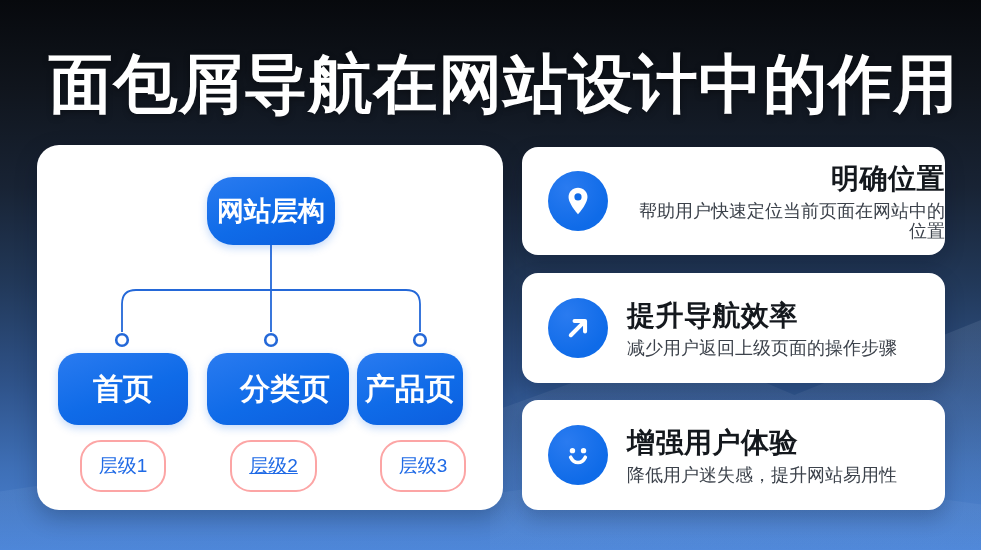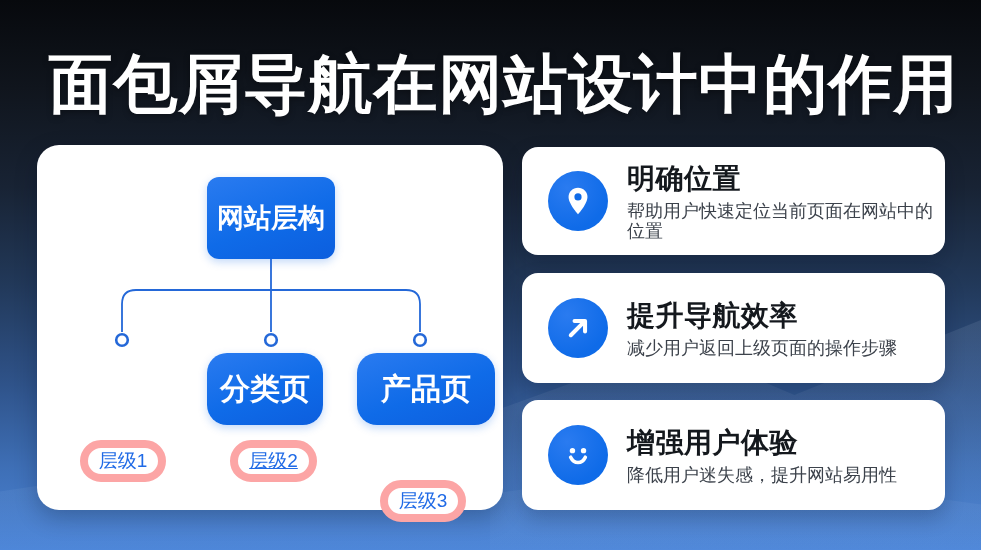--- a/index.html
+++ b/index.html
@@ -47,42 +47,42 @@
     background:#ffffff;border-radius:22px;
     box-shadow:0 8px 22px rgba(5,15,35,0.25);
   }
   .connector{position:absolute;left:0;top:0;}
   .node{
     position:absolute;display:flex;align-items:center;justify-content:center;
     background:linear-gradient(160deg,#2a7bf0 0%,var(--accent) 55%,#0c5ede 100%);
     color:#ffffff;font-weight:700;
     box-shadow:0 3px 8px rgba(16,102,232,0.25);
   }
-  .root-node{left:170px;top:32px;width:128px;height:82px;border-radius:12px;font-size:27px;}
+  .root-node{left:170px;top:32px;width:128px;height:68px;border-radius:26px;font-size:27px;}
   .child-node{top:208px;height:72px;border-radius:20px;font-size:30px;}
   .child1{left:21px;width:130px;}
-  .child2{left:170px;width:116px;}
-  .child3{left:320px;width:138px;}
+  .child2{left:170px;width:128px;padding-left:14px;}
+  .child3{left:320px;width:106px;}
   .pill{
-    position:absolute;top:295px;height:42px;box-sizing:border-box;
+    position:absolute;top:295px;height:52px;box-sizing:border-box;
     display:flex;align-items:center;justify-content:center;
-    background:#ffffff;border:8px solid #fca5a5;border-radius:21px;
+    background:#ffffff;border:2px solid #fca5a5;border-radius:21px;
     color:#1f6ae6;font-size:19px;font-weight:400;
   }
   .pill1{left:43px;width:86px;}
   .pill2{left:193px;width:87px;text-decoration:underline;}
-  .pill3{left:343px;width:86px;margin-top:40px;}
+  .pill3{left:343px;width:86px;}
   
   .benefits{position:absolute;left:522px;top:147px;width:423px;}
   .benefit-card{
     display:flex;align-items:center;
     background:#ffffff;border-radius:16px;
     box-shadow:0 8px 20px rgba(5,15,35,0.22);
   }
-  .benefit-card.c1{height:108px;margin-bottom:18px;}
+  .benefit-card.c1{height:108px;margin-bottom:18px;text-align:right;}
   .benefit-card.c2{height:110px;margin-bottom:17px;}
   .benefit-card.c3{height:110px;}
   .icon-circle{
     flex:0 0 60px;width:60px;height:60px;margin-left:26px;
     border-radius:50%;
     background:radial-gradient(circle at 32% 28%,#2a7bf0 0%,var(--accent) 70%);
     display:flex;align-items:center;justify-content:center;
   }
   .icon-circle svg{width:36px;height:36px;display:block;}
   .benefit-text{margin-left:19px;display:flex;flex-direction:column;}
@@ -109,20 +109,21 @@
     <svg class="connector" width="466" height="365" viewBox="0 0 466 365" fill="none">
       <path d="M234 100 V187" stroke="#2468d8" stroke-width="1.8"></path>
       <path d="M85 187 V159 Q85 145 99 145 H369 Q383 145 383 159 V187" stroke="#2468d8" stroke-width="1.8" fill="none"></path>
       <circle cx="85" cy="195" r="5.8" fill="#ffffff" stroke="#2468d8" stroke-width="2.6"></circle>
       <circle cx="234" cy="195" r="5.8" fill="#ffffff" stroke="#2468d8" stroke-width="2.6"></circle>
       <circle cx="383" cy="195" r="5.8" fill="#ffffff" stroke="#2468d8" stroke-width="2.6"></circle>
     </svg>
 
     <div class="node root-node">网站层构</div>
 
+    <div class="node child-node child1">首页</div>
     <div class="node child-node child2">分类页</div>
     <div class="node child-node child3">产品页</div>
 
     <div class="pill pill1">层级1</div>
     <div class="pill pill2">层级2</div>
     <div class="pill pill3">层级3</div>
   </div>
 
   <div class="benefits">
 

